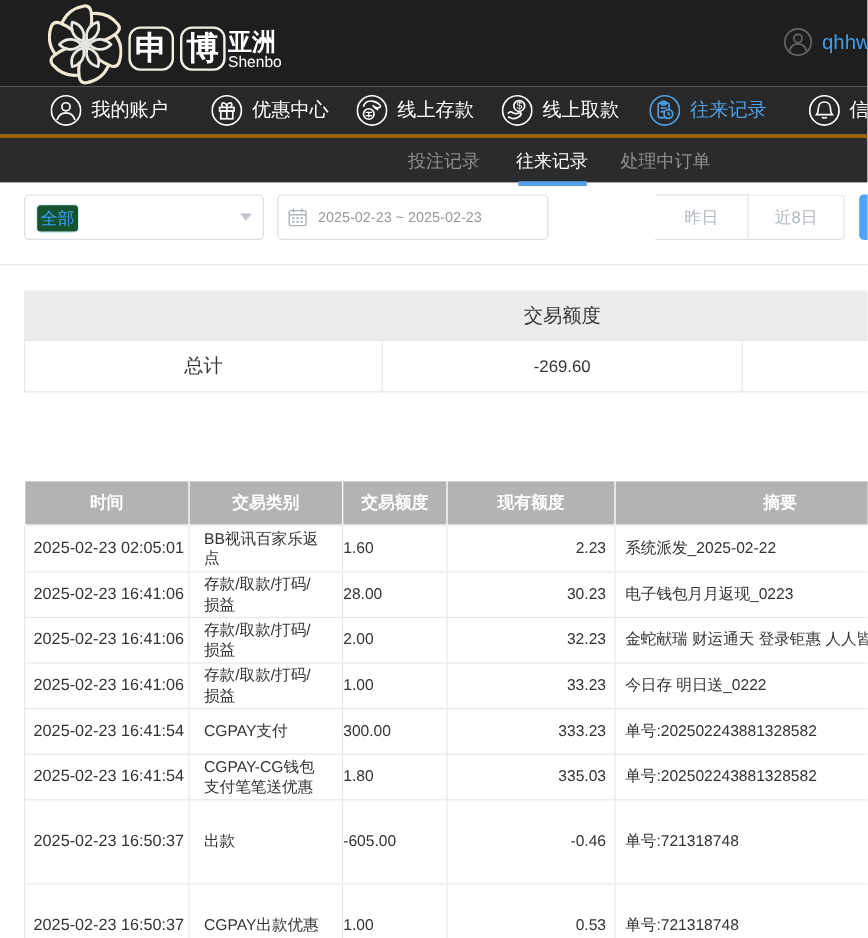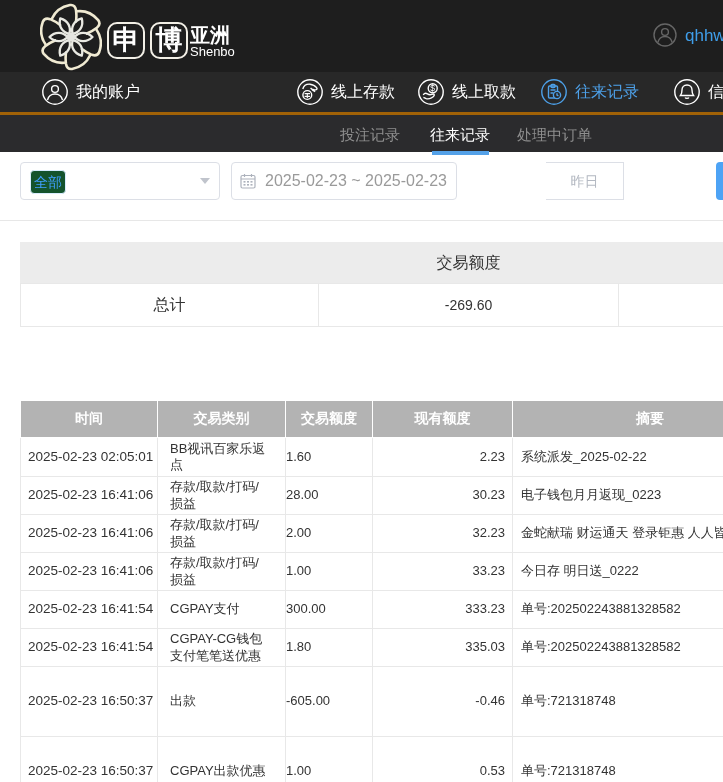--- a/index.html
+++ b/index.html
@@ -26,21 +26,21 @@
 #subnav { position:absolute; left:0; top:112px; width:723px; height:40px; background:#2b2b2d; border-top:3px solid #a16207; }
 .tab { position:absolute; top:0; height:40px; line-height:40px; font-size:15px; color:#8f8f8f; }
 #underline { position:absolute; left:432px; top:36px; width:57px; height:4px; background:#54a1e8; }
 
 
 .inputbox { position:absolute; top:162px; height:38px; border:1px solid #dcdfe6; border-radius:4px; background:#fff; }
 #seltag { position:absolute; left:30px; top:170px; width:36px; height:24px; background:#14532d; border:1px solid #d9ecff;
   border-radius:4px; color:#409eff; font-size:14px; text-align:center; line-height:22px; }
 #selcaret { position:absolute; left:200px; top:178px; width:0; height:0;
   border-left:5px solid transparent; border-right:5px solid transparent; border-top:6px solid #c0c4cc; }
-#datetext { position:absolute; left:265px; top:162px; height:38px; line-height:38px; font-size:16px; color:#9a9a9a; }
+#datetext { position:absolute; left:265px; top:162px; height:38px; line-height:38px; font-size:12px; color:#9a9a9a; }
 .dbtn { position:absolute; top:162px; height:38px; line-height:36px; text-align:center; font-size:14px;
   border:1px solid #dcdfe6; background:#fff; color:#b4b9c2; }
 #btn-today { left:467px; width:79px; border:1px solid #409eff; color:#409eff; border-radius:4px 0 0 4px; }
 #btn-yest { left:546px; width:78px; border-left:none; }
 #btn-8 { left:624px; width:80px; border-left:none; border-radius:0 4px 4px 0; }
 #btn-search { position:absolute; left:716px; top:162px; width:60px; height:38px; background:#4da3f5; border-radius:4px; }
 #sep { position:absolute; left:0; top:220px; width:723px; height:1px; background:#e7e7e7; }
 
 
 #sumtab { position:absolute; left:20px; top:242px; width:767px; border-collapse:collapse; table-layout:fixed;
@@ -101,20 +101,29 @@
 
   <div id="iconnav">
     <div class="navitem" style="left:42px">
       <svg width="26" height="26" viewBox="0 0 26 26" fill="none" stroke="#fff" stroke-width="1.4">
         <circle cx="13" cy="13" r="12.2"></circle>
         <circle cx="13" cy="10" r="3.4"></circle>
         <path d="M 5.5,21 C 6.8,16.2 9.8,15 13,15 C 16.2,15 19.2,16.2 20.5,21"></path>
       </svg>
       <span>我的账户</span>
     </div>
+    <div class="navitem" style="left:176px">
+      <svg width="26" height="26" viewBox="0 0 26 26" fill="none" stroke="#fff" stroke-width="1.4">
+        <circle cx="13" cy="13" r="12.2"></circle>
+        <rect x="7" y="10.5" width="12" height="3"></rect>
+        <rect x="8" y="13.5" width="10" height="6.5"></rect>
+        <path d="M 13,10.5 L 13,20 M 10,10 C 8,9 8.5,6.5 10.5,6.8 C 12,7 13,8.6 13,10.4 M 16,10 C 18,9 17.5,6.5 15.5,6.8 C 14,7 13,8.6 13,10.4"></path>
+      </svg>
+      <span>优惠中心</span>
+    </div>
     <div class="navitem" style="left:297px">
       <svg width="26" height="26" viewBox="0 0 26 26" fill="none" stroke="#fff" stroke-width="1.4">
         <circle cx="13" cy="13" r="12.2"></circle>
         <circle cx="10.3" cy="16" r="4.4"></circle>
         <path d="M 7.6,14.6 h5.4 M 7.6,17.4 h5.4 M 10.3,14.6 V 19" stroke-width="1.1"></path>
         <path d="M 5.8,10 Q 7.2,4.8 13,5.2 Q 17.2,5.6 19.6,8.6 Q 20.6,10 19.2,10.6 Q 17.2,11.4 15.4,10.2 M 13.6,8.8 Q 15.8,11.8 18.2,12.6"></path>
       </svg>
       <span>线上存款</span>
     </div>
     <div class="navitem" style="left:418px">
@@ -165,20 +174,21 @@
       <rect x="3.5" y="8" width="2" height="1.6"></rect>
         <rect x="7" y="8" width="2" height="1.6"></rect>
         <rect x="10.5" y="8" width="2" height="1.6"></rect>
       <rect x="3.5" y="11" width="2" height="1.6"></rect>
         <rect x="7" y="11" width="2" height="1.6"></rect>
         <rect x="10.5" y="11" width="2" height="1.6"></rect>
     </g>
   </svg>
   <div id="datetext">2025-02-23 ~ 2025-02-23</div>
   <div class="dbtn" id="btn-yest">昨日</div>
+  <div class="dbtn" id="btn-8">近8日</div>
   <div id="btn-search"></div>
   <div id="sep"></div>
 
   <table id="sumtab">
     <colgroup>
         <col style="width:298px">
         <col style="width:300px">
         <col style="width:169px">
       </colgroup>
     <tbody>

